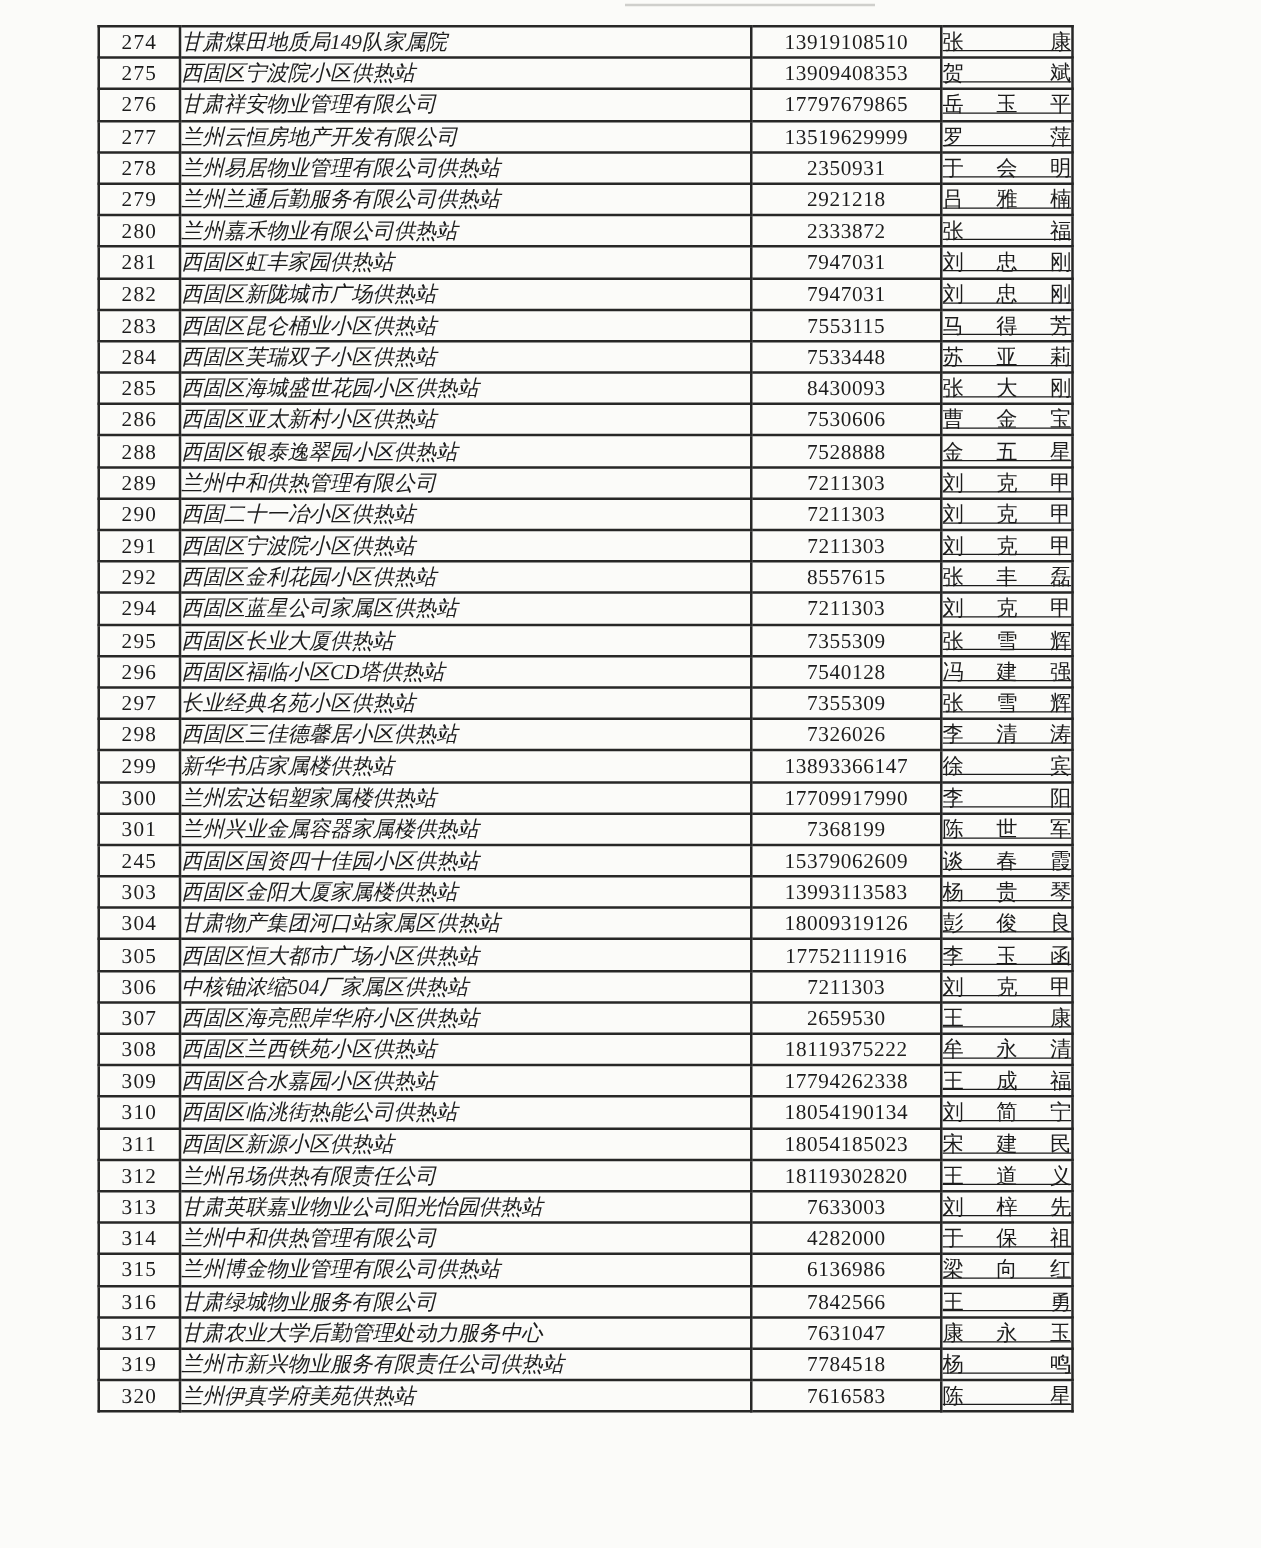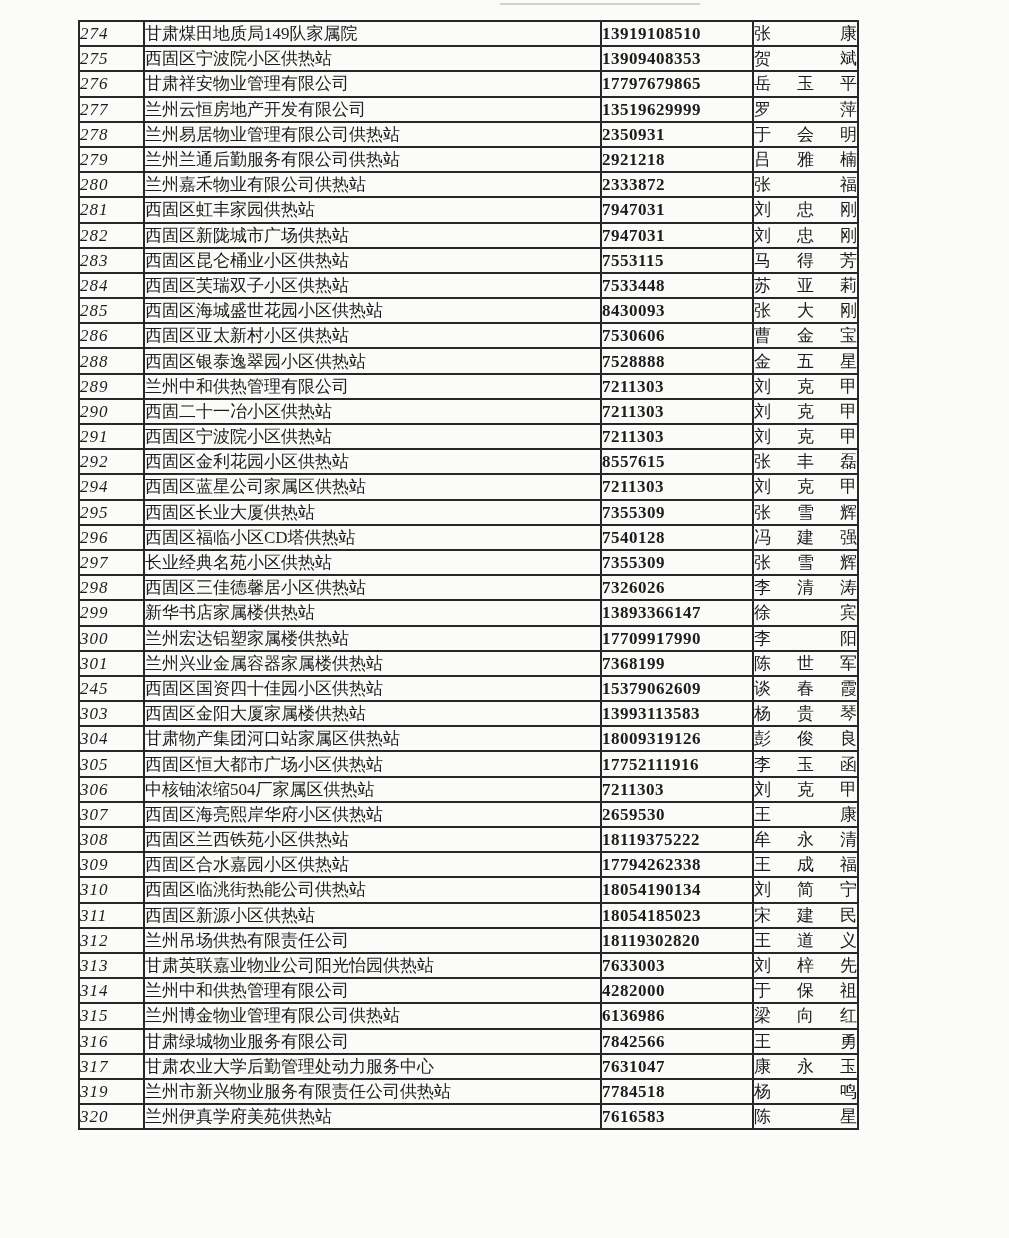--- a/index.html
+++ b/index.html
@@ -43,38 +43,38 @@
     overflow: hidden;
     white-space: nowrap;
     padding: 0;
   }
   col.c-no      { width: 65px;  }
   col.c-name    { width: 457px; }
   col.c-phone   { width: 152px; }
   col.c-contact { width: 105px; }
 
   td.c-no {
-    text-align: left;
+    text-align: center;
     letter-spacing: 1px;
-    font-style: italic;
   }
   td.c-name {
     text-align: left;
     padding-left: 7px;
+    font-style: italic;
   }
   td.c-phone {
-    text-align: left;
+    text-align: center;
     letter-spacing: 0.5px;
-    font-weight: bold;
   }
   td.c-contact {
     text-align: justify;
     text-align-last: justify;
     -moz-text-align-last: justify;
     padding: 0 13px;
+    text-decoration: underline;
   }
 </style>
 </head>
 <body>
 
 <div class="page">
   <div class="top-artifact"></div>
 
   <table class="station-table">
     <colgroup>

